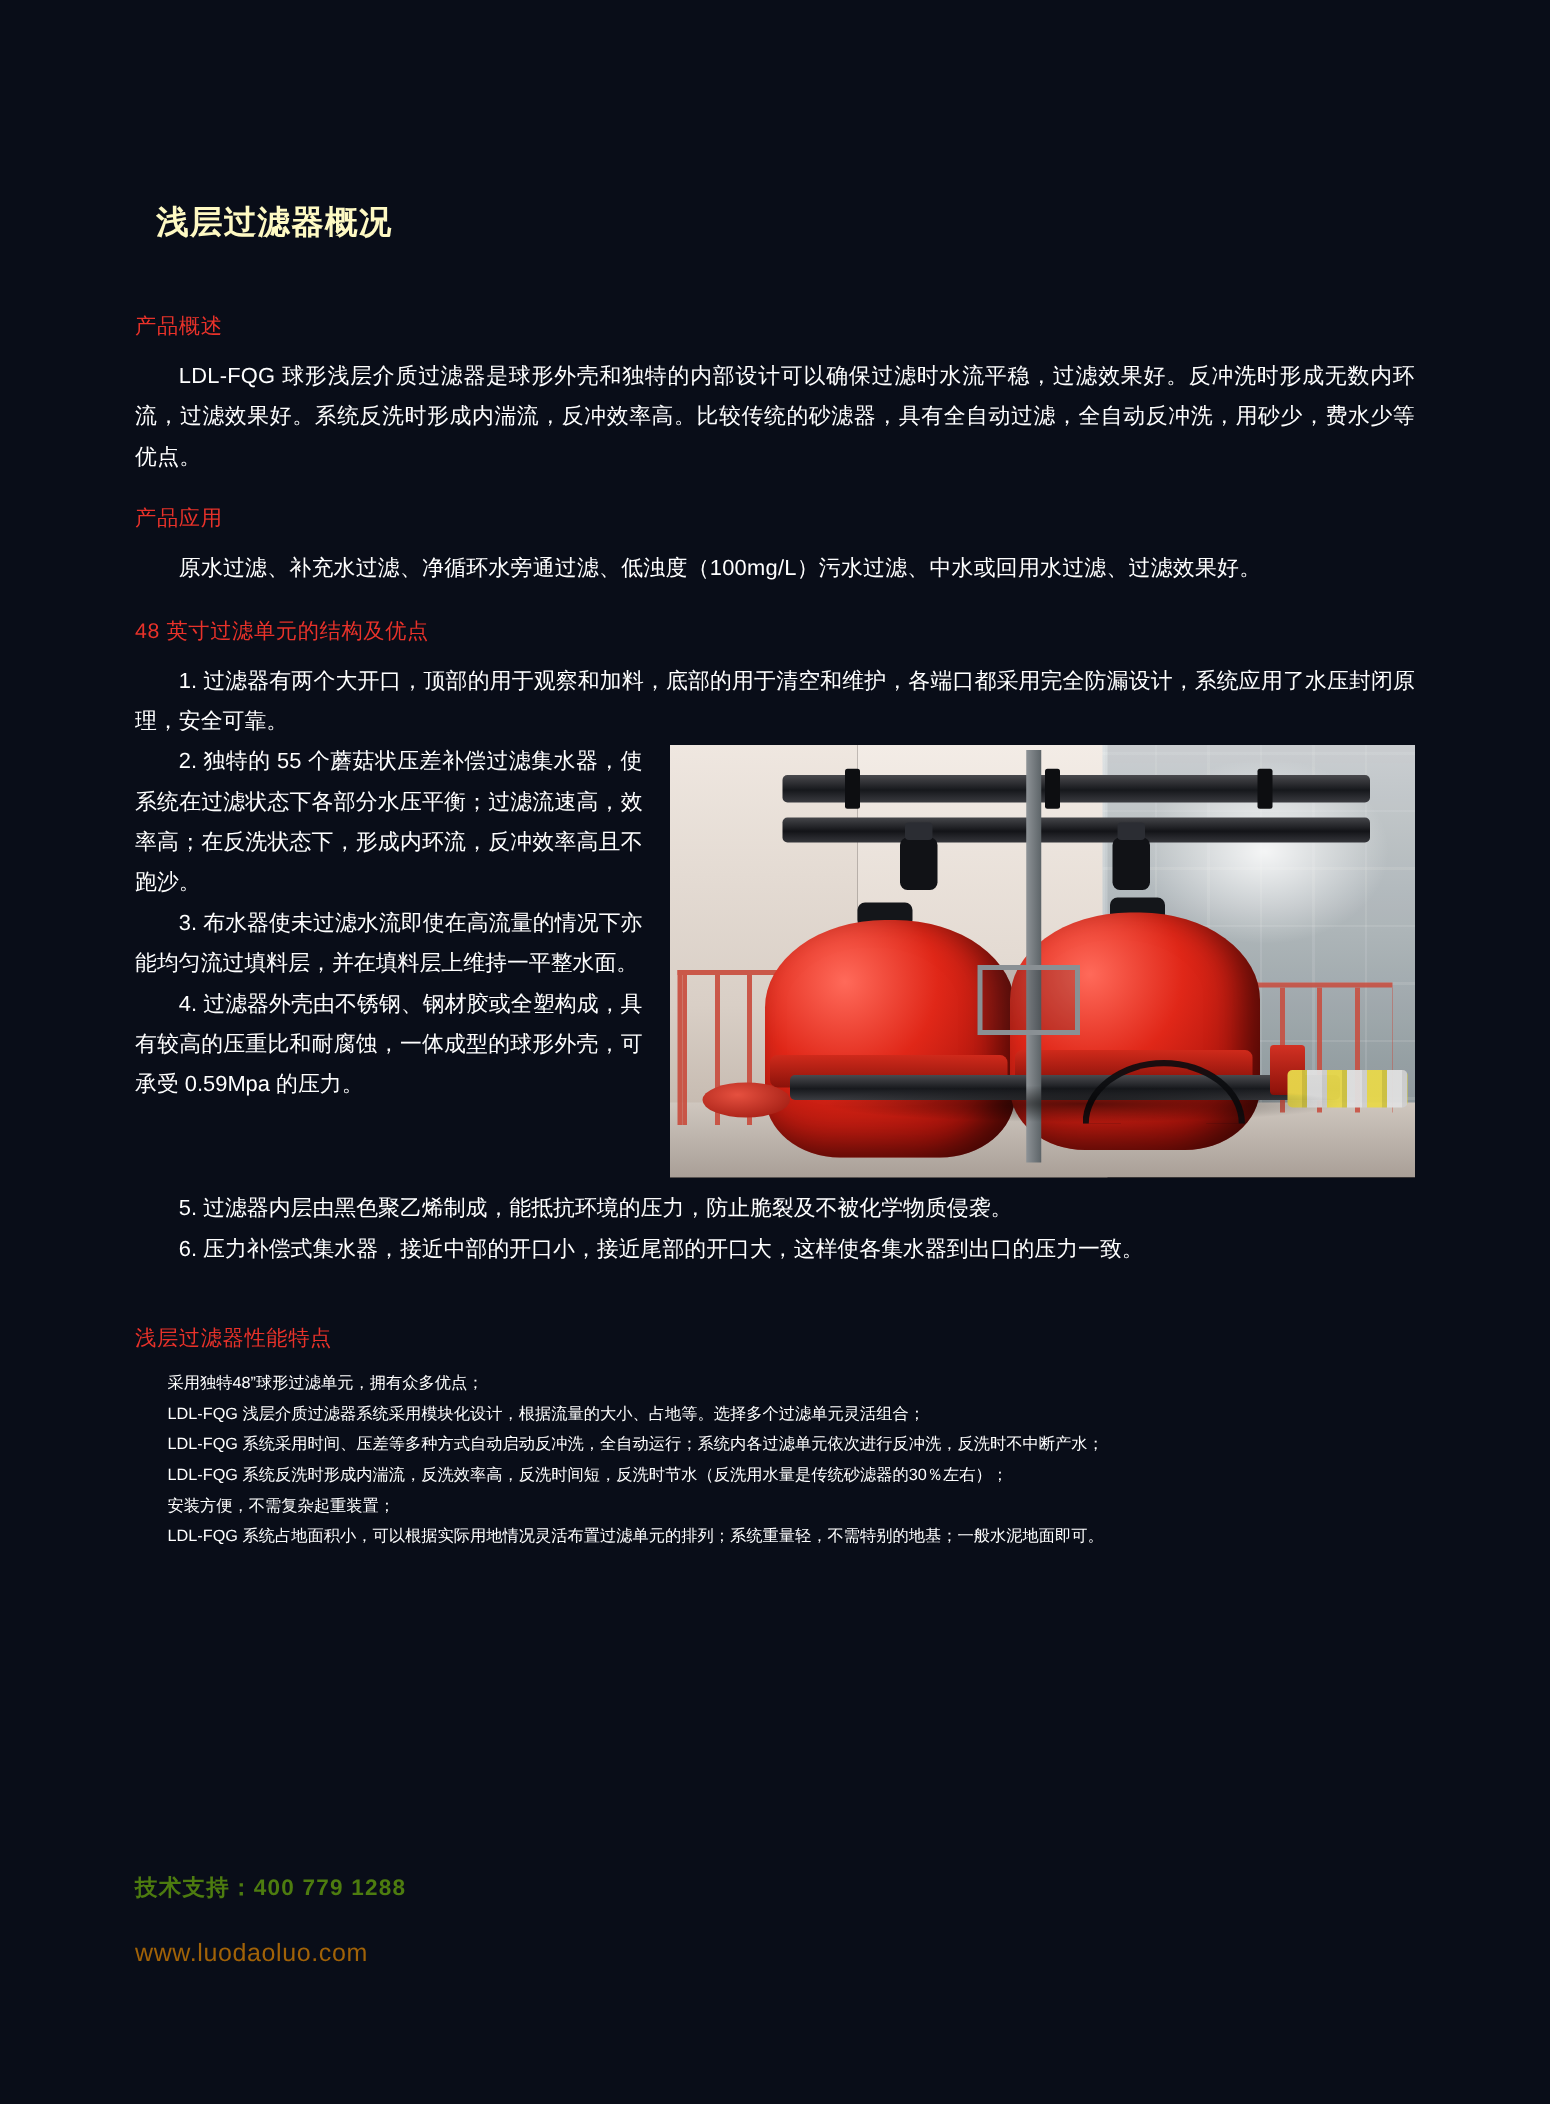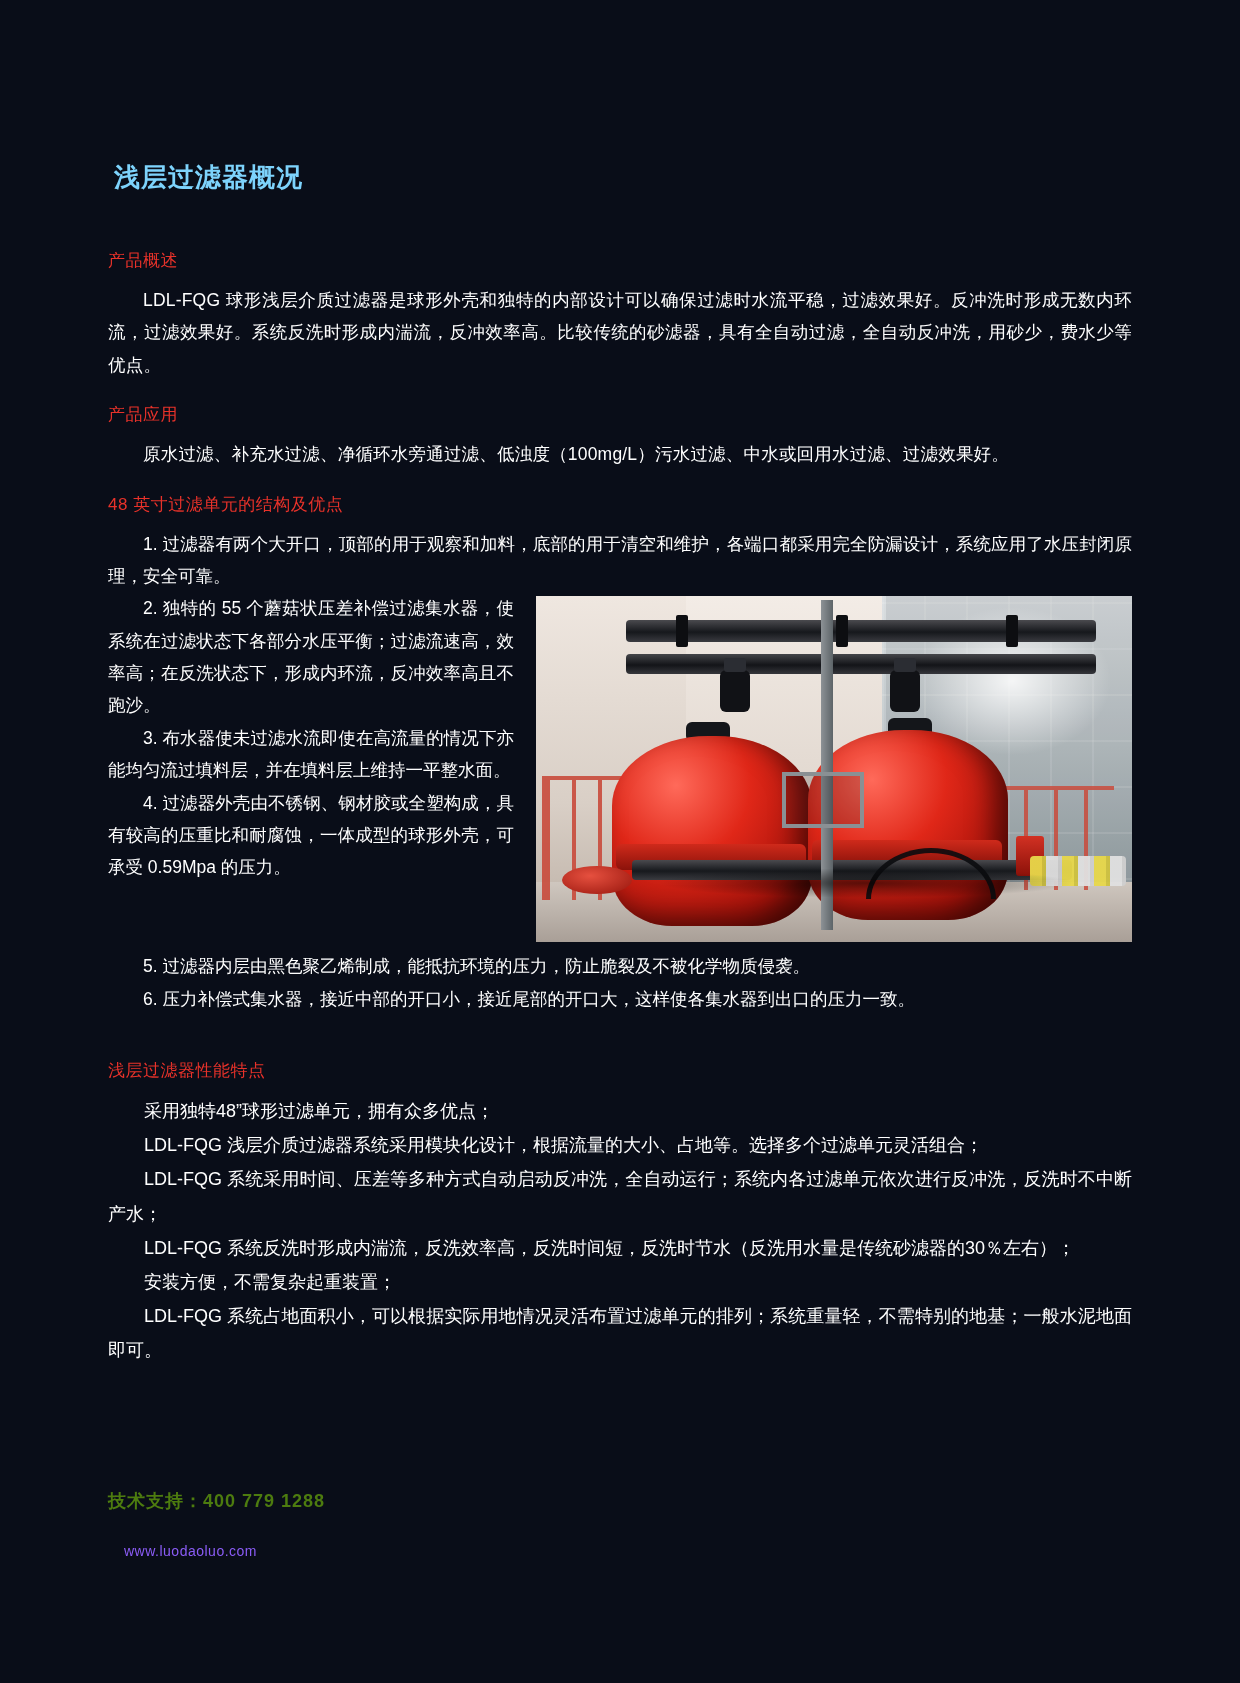--- a/index.html
+++ b/index.html
@@ -15,25 +15,25 @@
     overflow: hidden;
   }
   .page {
     position: relative;
     width: 1240px;
     height: 1683px;
     box-sizing: border-box;
     padding: 160px 108px 0 108px;
   }
   .doc-title {
-    color: #7dd3fc;
+    color: #fef9c3;
     font-size: 26px;
     font-weight: bold;
     letter-spacing: 1px;
-    margin: 0 0 54px 6px;
+    margin: 0 0 54px 17px;
   }
   .section-heading {
     color: #e8322a;
     font-size: 17px;
     font-weight: normal;
     margin: 0 0 12px 0;
     letter-spacing: 0.5px;
   }
   .section-heading.spaced-top {
     margin-top: 44px;
@@ -232,43 +232,43 @@
   }
   .clearfix:after { content: ""; display: block; clear: both; }
   .list-line {
     font-size: 17.5px;
     line-height: 1.85;
     text-align: justify;
     margin: 0;
     text-indent: 2em;
   }
   .perf-list p {
-    font-size: 18px;
+    font-size: 13px;
     line-height: 1.9;
     margin: 0;
     text-indent: 2em;
     text-align: justify;
   }
   .footer {
     position: absolute;
     left: 108px;
     bottom: 108px;
   }
   .support {
     color: #4d7c0f;
     font-size: 18px;
     font-weight: bold;
     letter-spacing: 1px;
     margin: 0 0 30px 0;
   }
   .site {
-    color: #8b5cf6;
-    font-size: 14px;
+    color: #a16207;
+    font-size: 20px;
     letter-spacing: 0.5px;
-    margin: 16px;
+    margin: 0;
   }
 </style>
 </head>
 <body>
 
 <div class="page">
 
   <h1 class="doc-title">浅层过滤器概况</h1>
 
   <div class="block">

